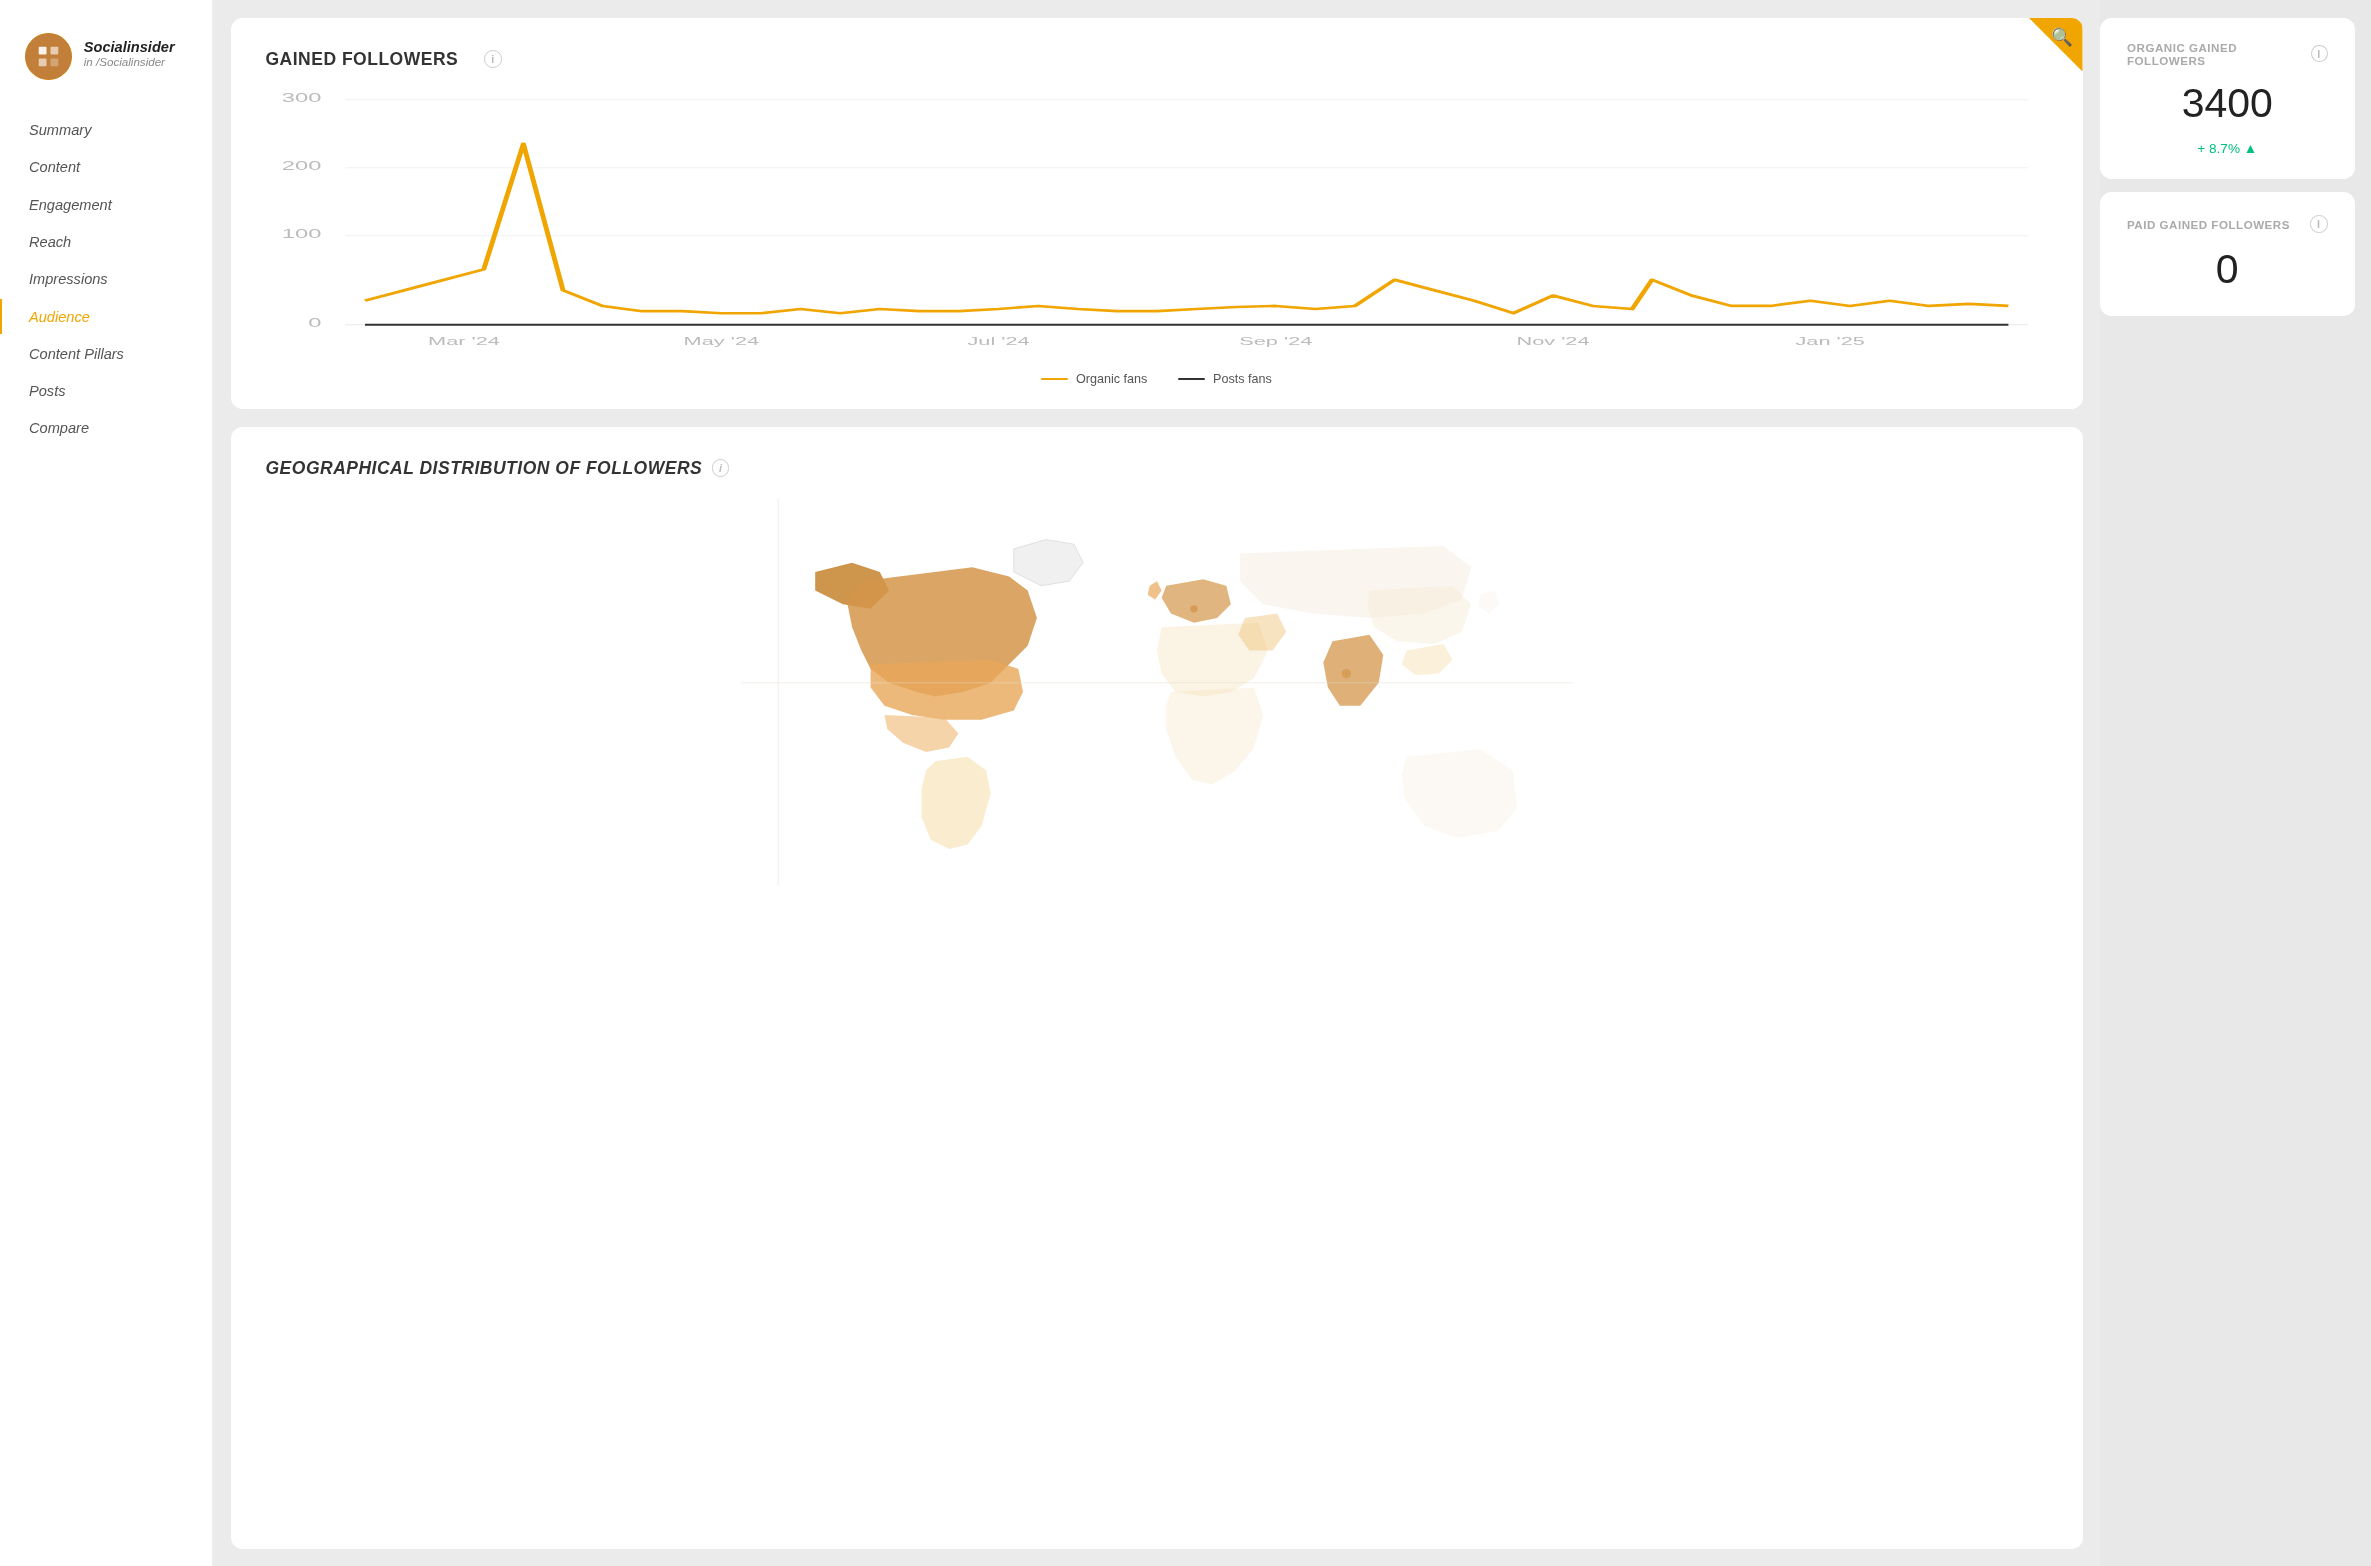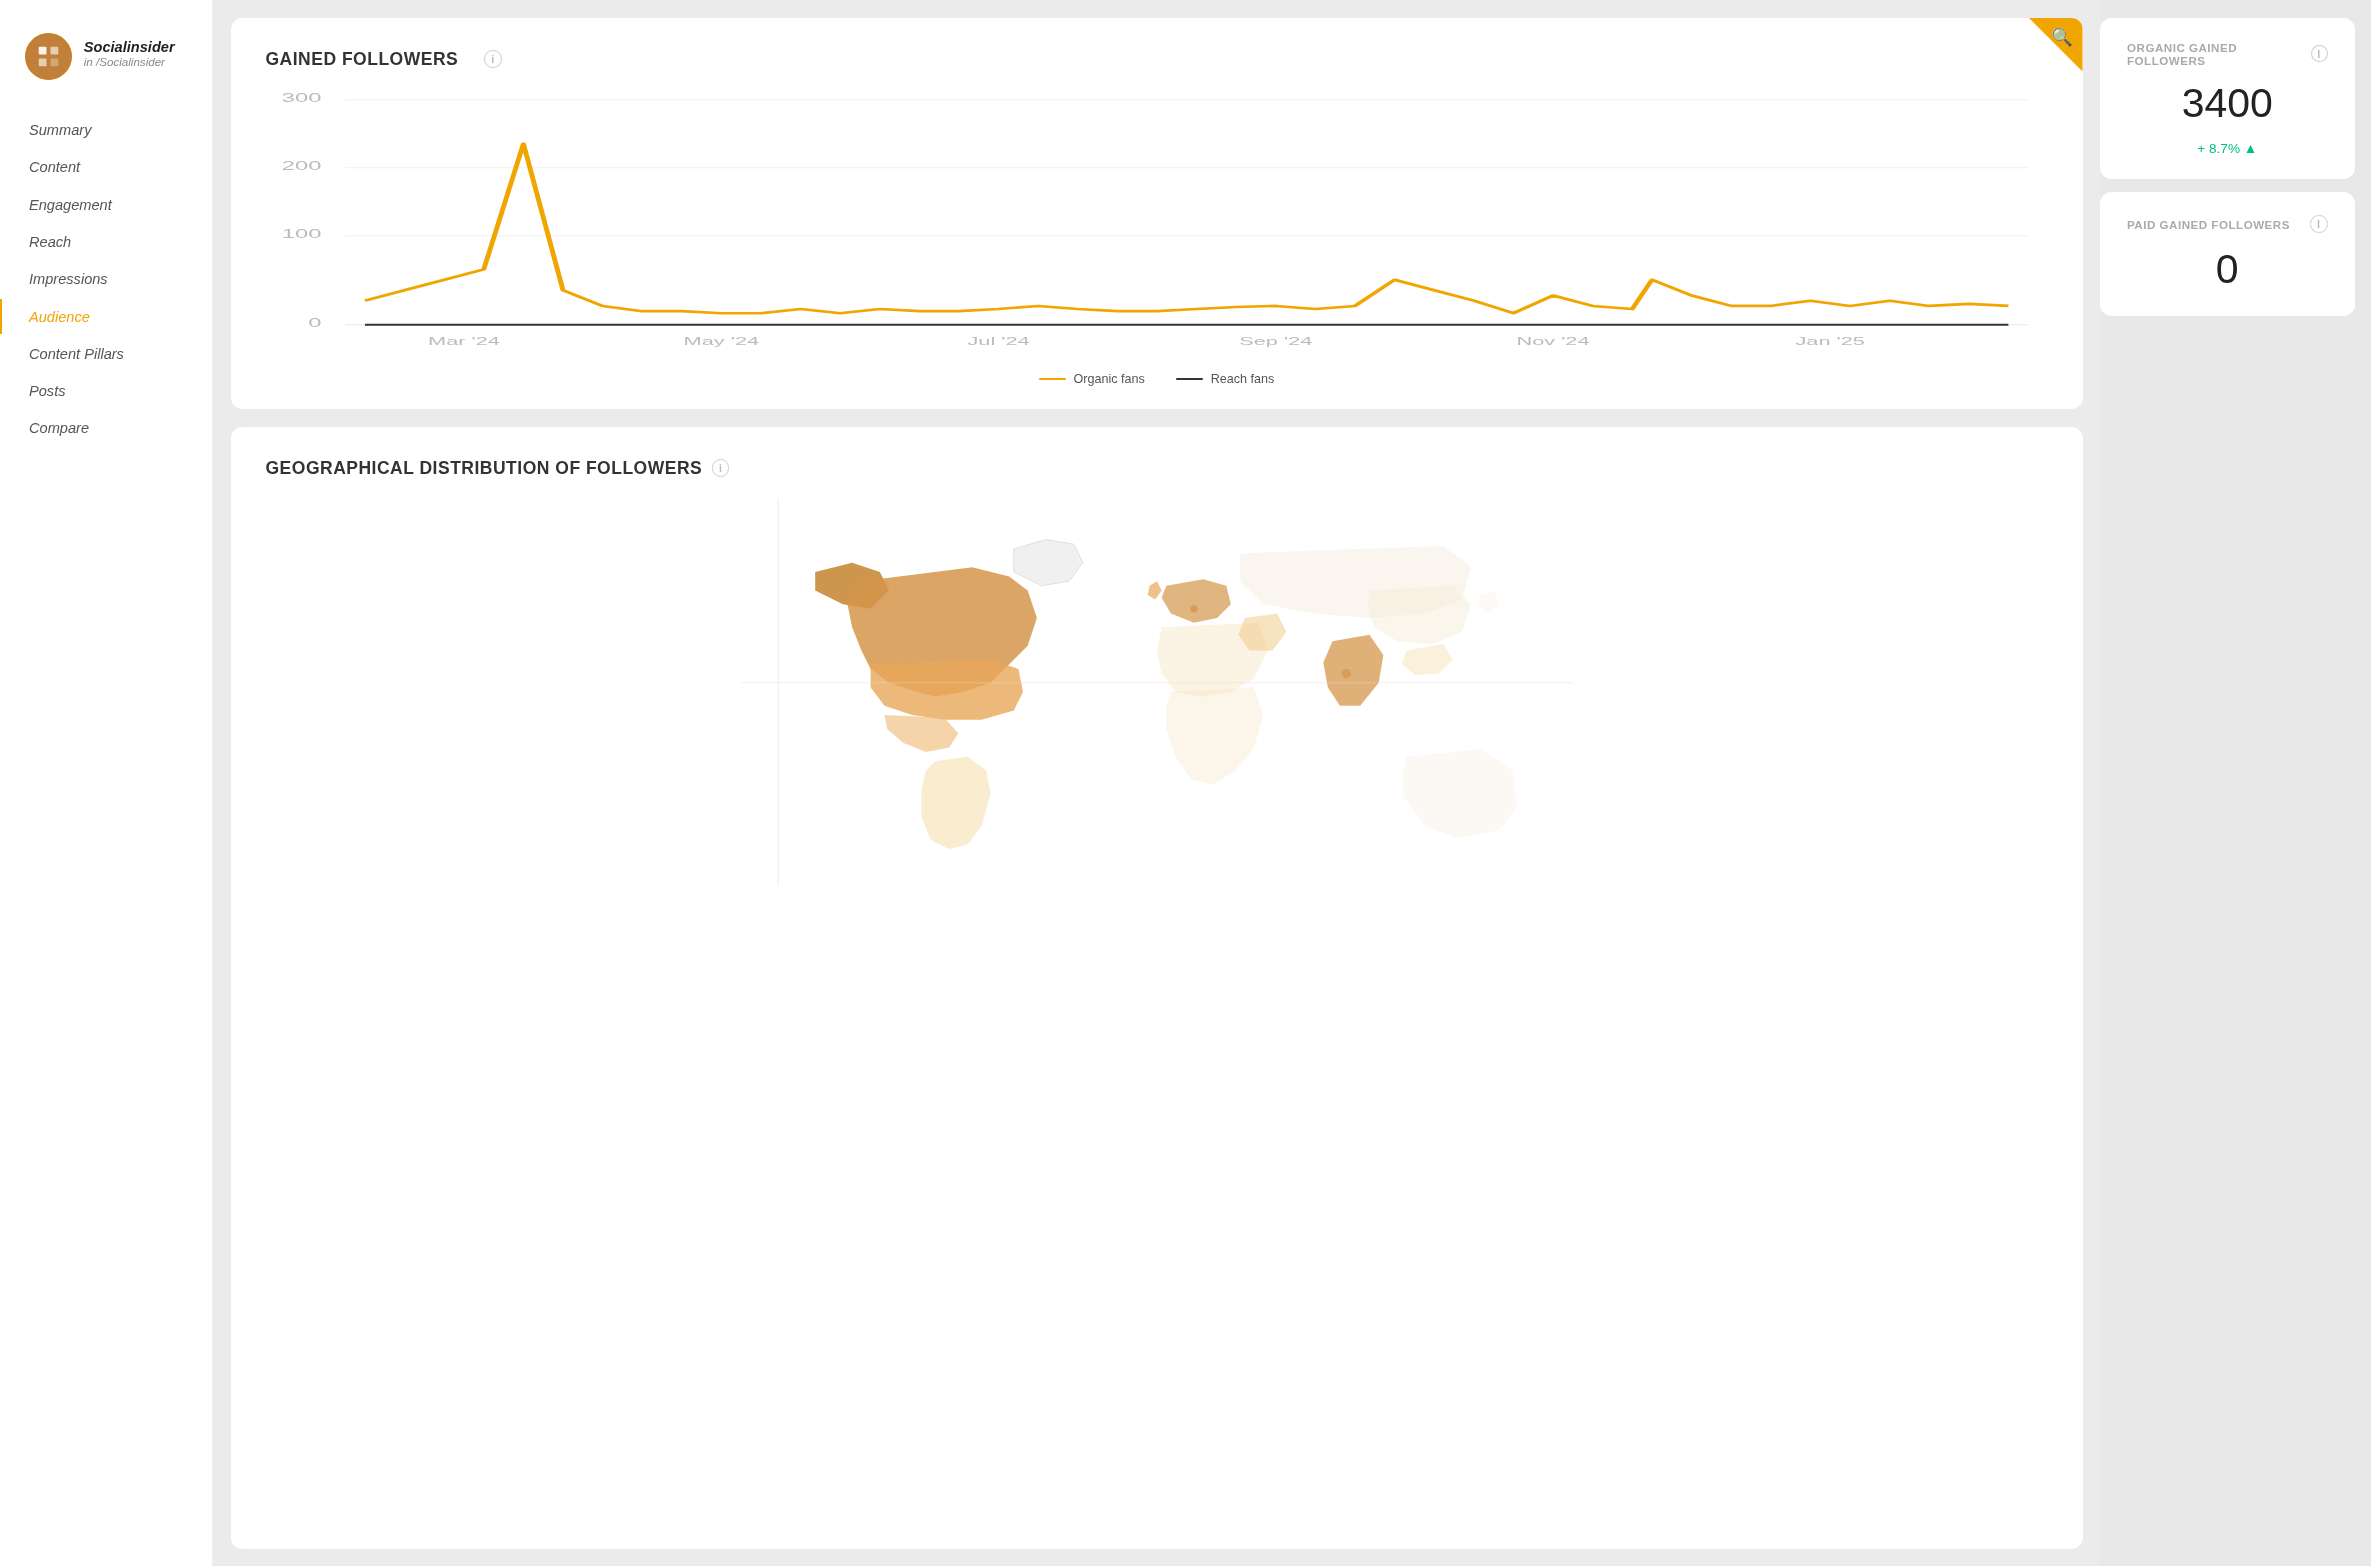--- a/index.html
+++ b/index.html
@@ -234,20 +234,21 @@
     }
     .map-title {
       font-size: 17.5px;
       font-weight: 700;
       color: #333;
       letter-spacing: 0.5px;
       display: flex;
       align-items: center;
       gap: 9.7px;
       margin-bottom: 19.4px;
+      font-style: italic;
     }
     .map-container {
       width: 100%;
       height: 388px;
       position: relative;
     }
 
     .content-area {
       flex: 1;
       display: flex;
@@ -331,21 +332,21 @@
         <line x1="50" y1="233" x2="880" y2="233" stroke="#333" stroke-width="2"></line>
       </svg>
 
       <div class="chart-legend">
         <div class="legend-item">
           <div class="legend-line-orange"></div>
           <span>Organic fans</span>
         </div>
         <div class="legend-item">
           <div class="legend-line-dark"></div>
-          <span>Reach fans</span>
+          <span>Posts fans</span>
         </div>
       </div>
     </div>
 
     <div class="map-card">
       <div class="map-title">
         <span>GEOGRAPHICAL DISTRIBUTION OF FOLLOWERS</span>
         <span class="info-icon">i</span>
       </div>
 

